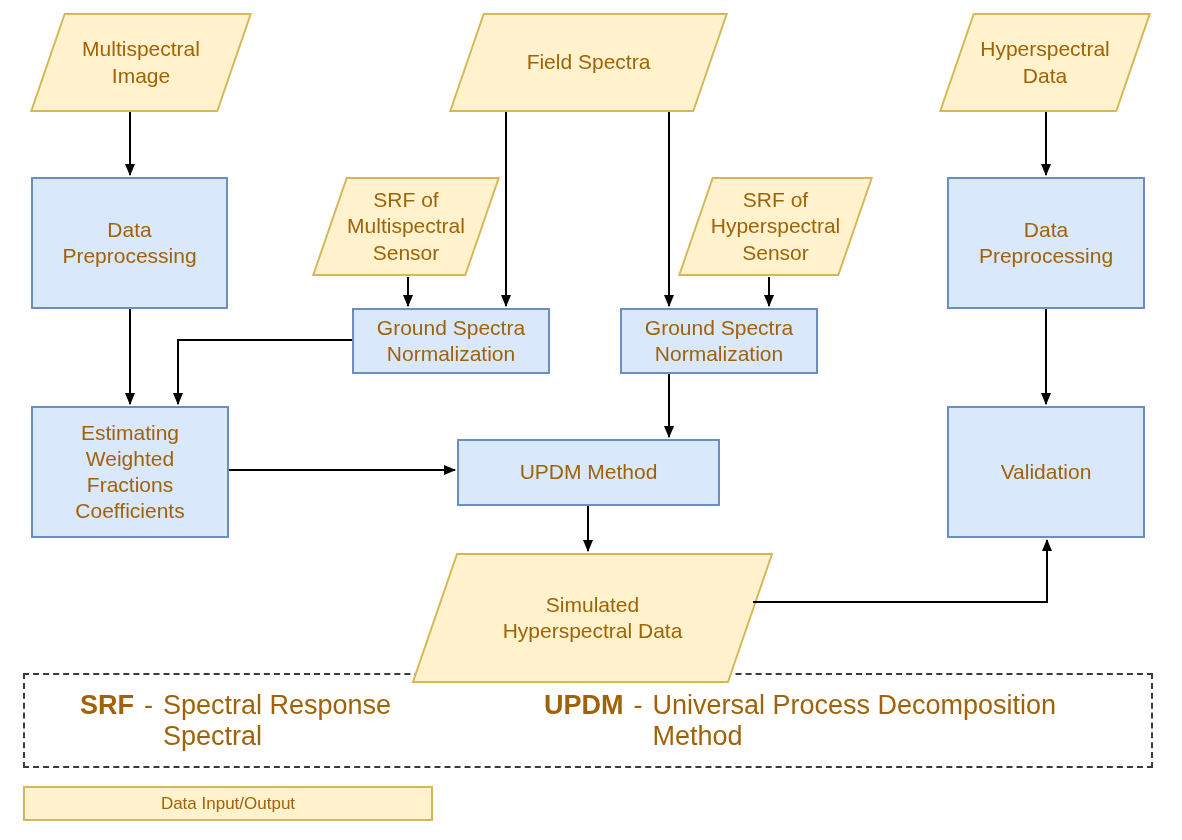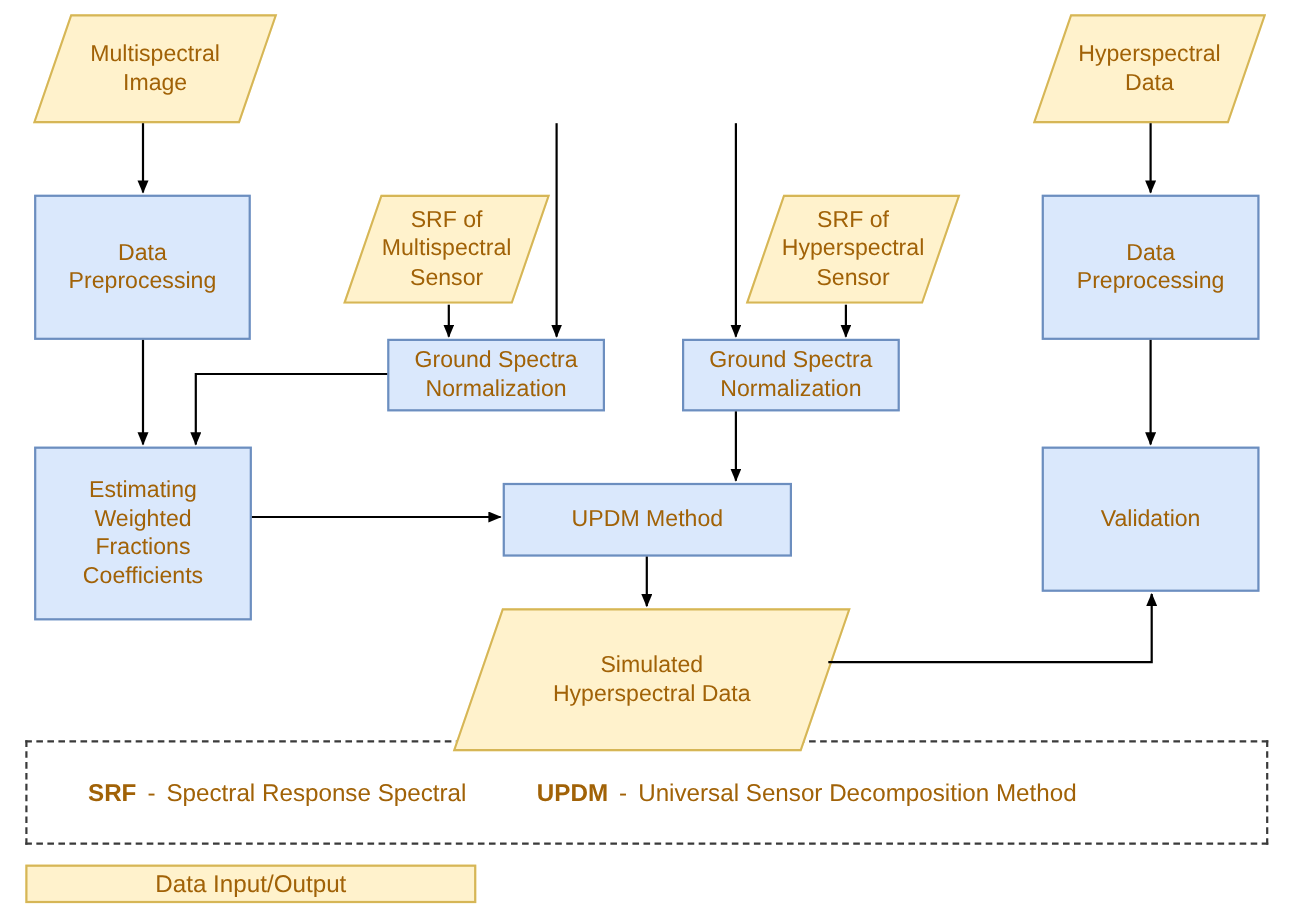--- a/index.html
+++ b/index.html
@@ -17,41 +17,45 @@
   .node .label{white-space:pre-line; line-height:1.25; font-size:21px; position:relative; z-index:2;}
   .process{background:var(--proc-fill); border:2px solid var(--proc-border);}
   .io-bg{position:absolute; top:0; bottom:0; left:17px; right:17px;
          background:var(--io-fill); border:2px solid var(--io-border);
          transform:skewX(-19deg); z-index:1;}
   #arrow-layer{position:absolute; left:0; top:0; z-index:3; pointer-events:none;}
   #arrow-layer path{stroke:var(--arrow); stroke-width:2; fill:none;}
   .legend-box{
     position:absolute; left:23px; top:673px; width:1130px; height:95px;
     box-sizing:border-box; border:2px dashed #3a3a3a;
-    display:flex; align-items:center; padding-left:55px; gap:64px; font-size:22px;
+    display:flex; align-items:center; padding-left:55px; gap:48px; font-size:27px;
   }
   .abbr-entry{display:flex; align-items:baseline;}
   .abbr-entry .abbr{font-weight:bold; margin-right:10px;}
   .abbr-entry .full{margin-left:10px;}
   .key-box{position:absolute; height:35px; box-sizing:border-box;
-           display:flex; align-items:center; justify-content:center; font-size:22px;}
+           display:flex; align-items:center; justify-content:center; font-size:17px;}
   .key-io{left:23px; top:786px; width:410px; background:var(--io-fill); border:2px solid var(--io-border);}
   .key-process{left:727px; top:786px; width:411px; background:var(--proc-fill); border:2px solid var(--proc-border);}
 </style>
 </head>
 <body>
 
 <div id="canvas">
 
   <div class="node io" style="left:30px;top:13px;width:222px;height:99px">
     <div class="io-bg"></div>
     <span class="label">Multispectral
 Image</span>
   </div>
 
+  <div class="node io" style="left:449px;top:13px;width:279px;height:99px">
+    <div class="io-bg"></div>
+    <span class="label">Field Spectra</span>
+  </div>
 
   <div class="node io" style="left:939px;top:13px;width:212px;height:99px">
     <div class="io-bg"></div>
     <span class="label">Hyperspectral
 Data</span>
   </div>
 
   <div class="node io" style="left:312px;top:177px;width:188px;height:99px">
     <div class="io-bg"></div>
     <span class="label">SRF of
@@ -85,21 +89,21 @@
   <div class="node process" style="left:352px;top:308px;width:198px;height:66px">
     <span class="label">Ground Spectra
 Normalization</span>
   </div>
 
   <div class="node process" style="left:620px;top:308px;width:198px;height:66px">
     <span class="label">Ground Spectra
 Normalization</span>
   </div>
 
-  <div class="node process" style="left:31px;top:406px;width:198px;height:158px">
+  <div class="node process" style="left:31px;top:406px;width:198px;height:132px">
     <span class="label">Estimating
 Weighted
 Fractions
 Coefficients</span>
   </div>
 
   <div class="node process" style="left:947px;top:406px;width:198px;height:132px">
     <span class="label">Validation</span>
   </div>
 
@@ -130,21 +134,21 @@
 
   <div class="legend-box">
     <div class="abbr-entry">
       <span class="abbr">SRF</span>
       <span class="dash">-</span>
       <span class="full">Spectral Response Spectral</span>
     </div>
     <div class="abbr-entry">
       <span class="abbr">UPDM</span>
       <span class="dash">-</span>
-      <span class="full">Universal Sensor Decomposition Method</span>
+      <span class="full">Universal Process Decomposition Method</span>
     </div>
   </div>
 
   <div class="key-box key-io">
     <span>Data Input/Output</span>
   </div>
 
 </div>
 
 </body></html>

